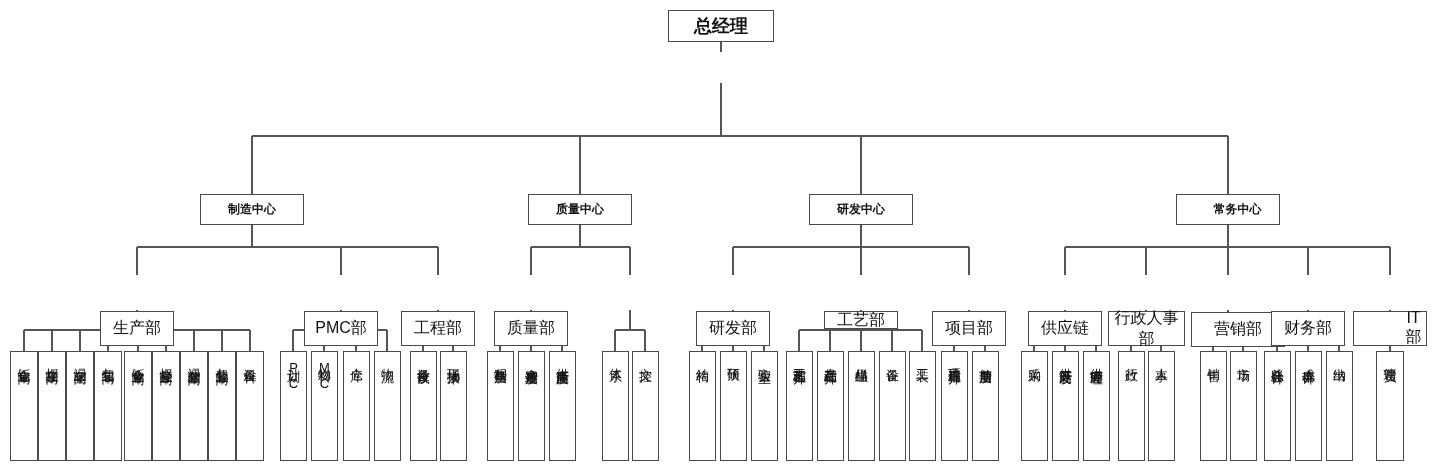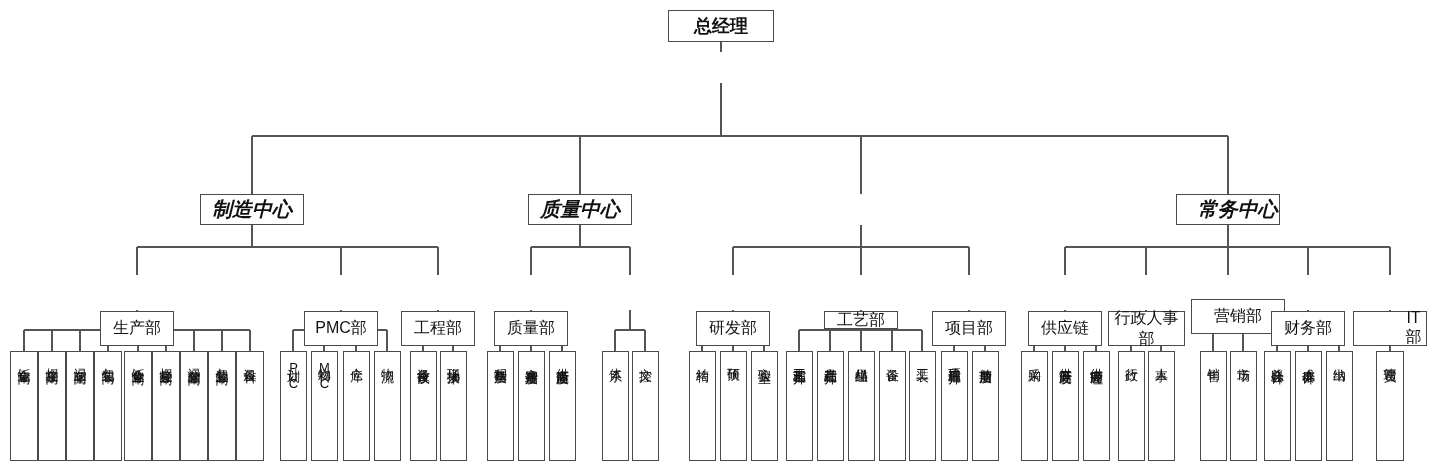--- a/index.html
+++ b/index.html
@@ -19,21 +19,21 @@
     border:1.6px solid #4a4a4a;
     display:flex;
     align-items:center;
     justify-content:center;
     color:#111111;
     text-align:center;
     z-index:2;
   }
   .node.lvl0{font-size:18px;font-weight:bold;}
   .node.lvl1{font-size:14px;font-weight:bold;}
-  .node.lvl2{font-size:20px;font-weight:bold;font-style:italic;}
+  .node.lvl2{font-size:12px;font-weight:bold;}
   .node.lvl3{font-size:16px;font-weight:normal;margin-top:36px;}
   .node.leaf{
     font-size:13px;
     font-weight:normal;
     align-items:flex-start;
     justify-content:center;
     padding-top:6px;
     line-height:1.16;
   }
   .vtext{
@@ -171,20 +171,23 @@
     <span>总经理</span>
   </div>
 
 
   <div class="node lvl2" style="left:200px;top:194px;width:104px;height:31px;">
     <span>制造中心</span>
   </div>
   <div class="node lvl2" style="left:528px;top:194px;width:104px;height:31px;">
     <span>质量中心</span>
   </div>
+  <div class="node lvl2" style="left:809px;top:194px;width:104px;height:31px;">
+    <span>研发中心</span>
+  </div>
   <div class="node lvl2" style="left:1176px;top:194px;width:104px;height:31px;padding-left:19px;">
     <span>常务中心</span>
   </div>
 
   <div class="node lvl3" style="left:100px;top:275px;width:74px;height:35px;">
     <span>生产部</span>
   </div>
   <div class="node lvl3" style="left:304px;top:275px;width:74px;height:35px;">
     <span>PMC部</span>
   </div>
@@ -202,21 +205,21 @@
   </div>
   <div class="node lvl3" style="left:932px;top:275px;width:74px;height:35px;">
     <span>项目部</span>
   </div>
   <div class="node lvl3" style="left:1028px;top:275px;width:74px;height:35px;">
     <span>供应链</span>
   </div>
   <div class="node lvl3" style="left:1108px;top:275px;width:77px;height:35px;justify-content:center;">
     <span>行政人事部</span>
   </div>
-  <div class="node lvl3" style="left:1191px;top:263px;width:94px;height:35px;">
+  <div class="node lvl3" style="left:1191px;top:276px;width:94px;height:35px;">
     <span>营销部</span>
   </div>
   <div class="node lvl3" style="left:1271px;top:275px;width:74px;height:35px;">
     <span>财务部</span>
   </div>
   <div class="node lvl3" style="left:1353px;top:275px;width:74px;height:35px;padding-left:47px;">
     <span>IT部</span>
   </div>
 
   <div class="node leaf" style="left:10px;top:351px;width:28px;height:110px;">

